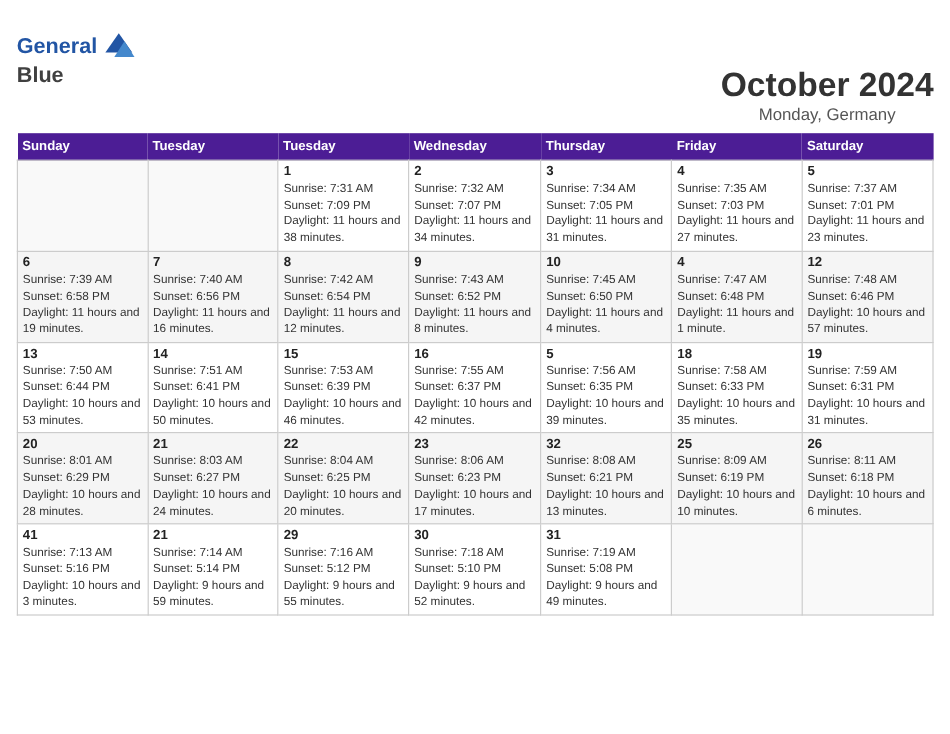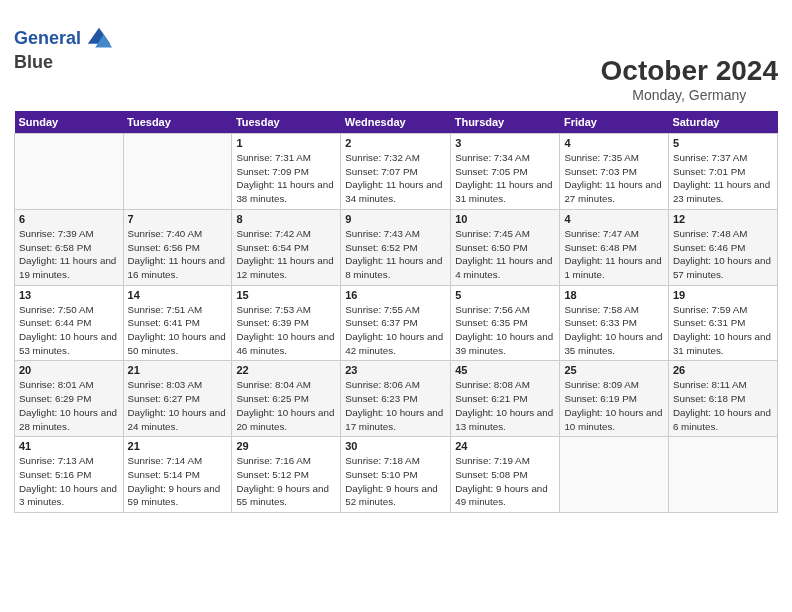--- a/index.html
+++ b/index.html
@@ -219,21 +219,21 @@
           </td>
           <td>
             <div class="day-num">22</div>
             <div class="day-info">Sunrise: 8:04 AM<br>Sunset: 6:25 PM<br>Daylight: 10 hours and 20 minutes.</div>
           </td>
           <td>
             <div class="day-num">23</div>
             <div class="day-info">Sunrise: 8:06 AM<br>Sunset: 6:23 PM<br>Daylight: 10 hours and 17 minutes.</div>
           </td>
           <td>
-            <div class="day-num">45</div>
+            <div class="day-num">32</div>
             <div class="day-info">Sunrise: 8:08 AM<br>Sunset: 6:21 PM<br>Daylight: 10 hours and 13 minutes.</div>
           </td>
           <td>
             <div class="day-num">25</div>
             <div class="day-info">Sunrise: 8:09 AM<br>Sunset: 6:19 PM<br>Daylight: 10 hours and 10 minutes.</div>
           </td>
           <td>
             <div class="day-num">26</div>
             <div class="day-info">Sunrise: 8:11 AM<br>Sunset: 6:18 PM<br>Daylight: 10 hours and 6 minutes.</div>
           </td>
@@ -249,21 +249,21 @@
           </td>
           <td>
             <div class="day-num">29</div>
             <div class="day-info">Sunrise: 7:16 AM<br>Sunset: 5:12 PM<br>Daylight: 9 hours and 55 minutes.</div>
           </td>
           <td>
             <div class="day-num">30</div>
             <div class="day-info">Sunrise: 7:18 AM<br>Sunset: 5:10 PM<br>Daylight: 9 hours and 52 minutes.</div>
           </td>
           <td>
-            <div class="day-num">24</div>
+            <div class="day-num">31</div>
             <div class="day-info">Sunrise: 7:19 AM<br>Sunset: 5:08 PM<br>Daylight: 9 hours and 49 minutes.</div>
           </td>
           <td class="empty"></td>
           <td class="empty"></td>
         </tr>
       </tbody>
   </table>
 </div>
 
 </body></html>

